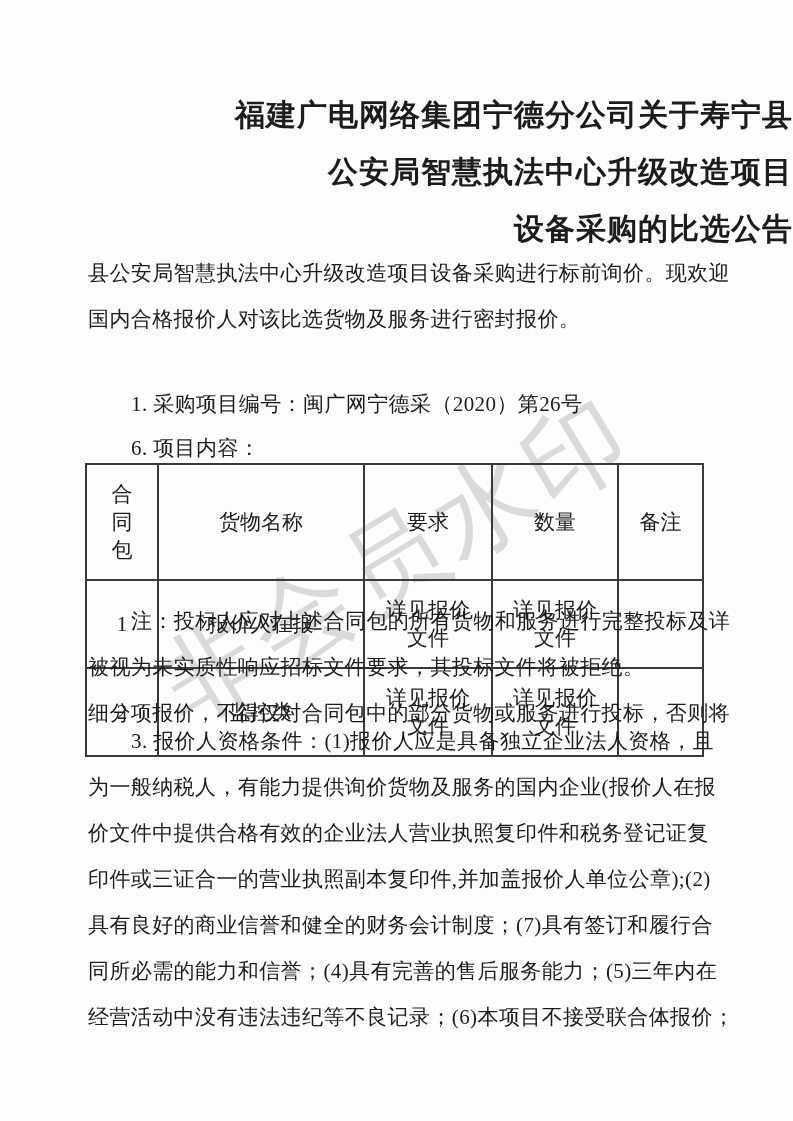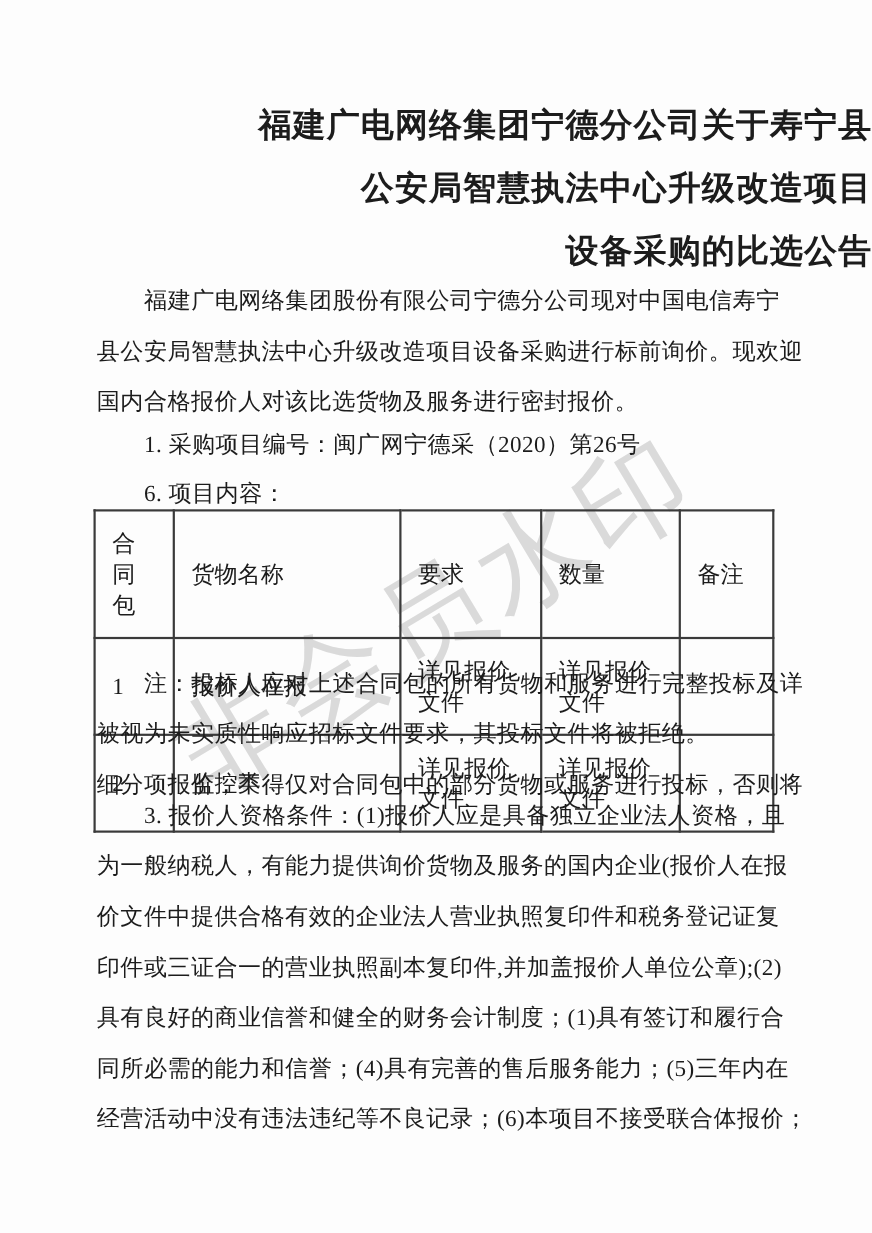--- a/index.html
+++ b/index.html
@@ -52,20 +52,21 @@
     position:absolute;
     left:85px;top:463px;
     width:617px;
     border-collapse:collapse;
     table-layout:fixed;
     font-size:21px;
     color:#1c1c1c;
   }
   table.pkg td{
     border:2px solid #3a3a3a;
+    text-align:center;
     vertical-align:middle;
     padding:15px;
     overflow:hidden;
   }
   tr.hdr td{height:36px;}
   tr.r1 td{height:40px;}
   tr.r2 td{height:36px;}
   col.c1{width:72px;} col.c2{width:206px;} col.c3{width:128px;}
   col.c4{width:126px;} col.c5{width:85px;}
 </style>
@@ -78,21 +79,20 @@
 
   <div class="content">
 
     <div class="title">
       <div class="tline">福建广电网络集团宁德分公司关于寿宁县</div>
       <div class="tline">公安局智慧执法中心升级改造项目</div>
       <div class="tline">设备采购的比选公告</div>
     </div>
 
     <div class="bodyblock intro">
-      <div class="line indent">福建广电网络集团股份有限公司宁德分公司现对中国电信寿宁</div>
       <div class="line">县公安局智慧执法中心升级改造项目设备采购进行标前询价。现欢迎</div>
       <div class="line">国内合格报价人对该比选货物及服务进行密封报价。</div>
     </div>
 
     <div class="bodyblock items">
       <div class="line indent">1. 采购项目编号：闽广网宁德采（2020）第26号</div>
       <div class="line indent">6. 项目内容：</div>
     </div>
 
     <table class="pkg">
@@ -132,19 +132,19 @@
       <div class="line indent">注：投标人应对上述合同包的所有货物和服务进行完整投标及详</div>
       <div class="line">被视为未实质性响应招标文件要求，其投标文件将被拒绝。</div>
       <div class="line">细分项报价，不得仅对合同包中的部分货物或服务进行投标，否则将</div>
     </div>
 
     <div class="bodyblock quals">
       <div class="line indent">3. 报价人资格条件：(1)报价人应是具备独立企业法人资格，且</div>
       <div class="line">为一般纳税人，有能力提供询价货物及服务的国内企业(报价人在报</div>
       <div class="line">价文件中提供合格有效的企业法人营业执照复印件和税务登记证复</div>
       <div class="line">印件或三证合一的营业执照副本复印件,并加盖报价人单位公章);(2)</div>
-      <div class="line">具有良好的商业信誉和健全的财务会计制度；(1)具有签订和履行合</div>
+      <div class="line">具有良好的商业信誉和健全的财务会计制度；(7)具有签订和履行合</div>
       <div class="line">同所必需的能力和信誉；(4)具有完善的售后服务能力；(5)三年内在</div>
       <div class="line">经营活动中没有违法违纪等不良记录；(6)本项目不接受联合体报价；</div>
     </div>
 
   </div>
 </div>
 
 </body></html>

